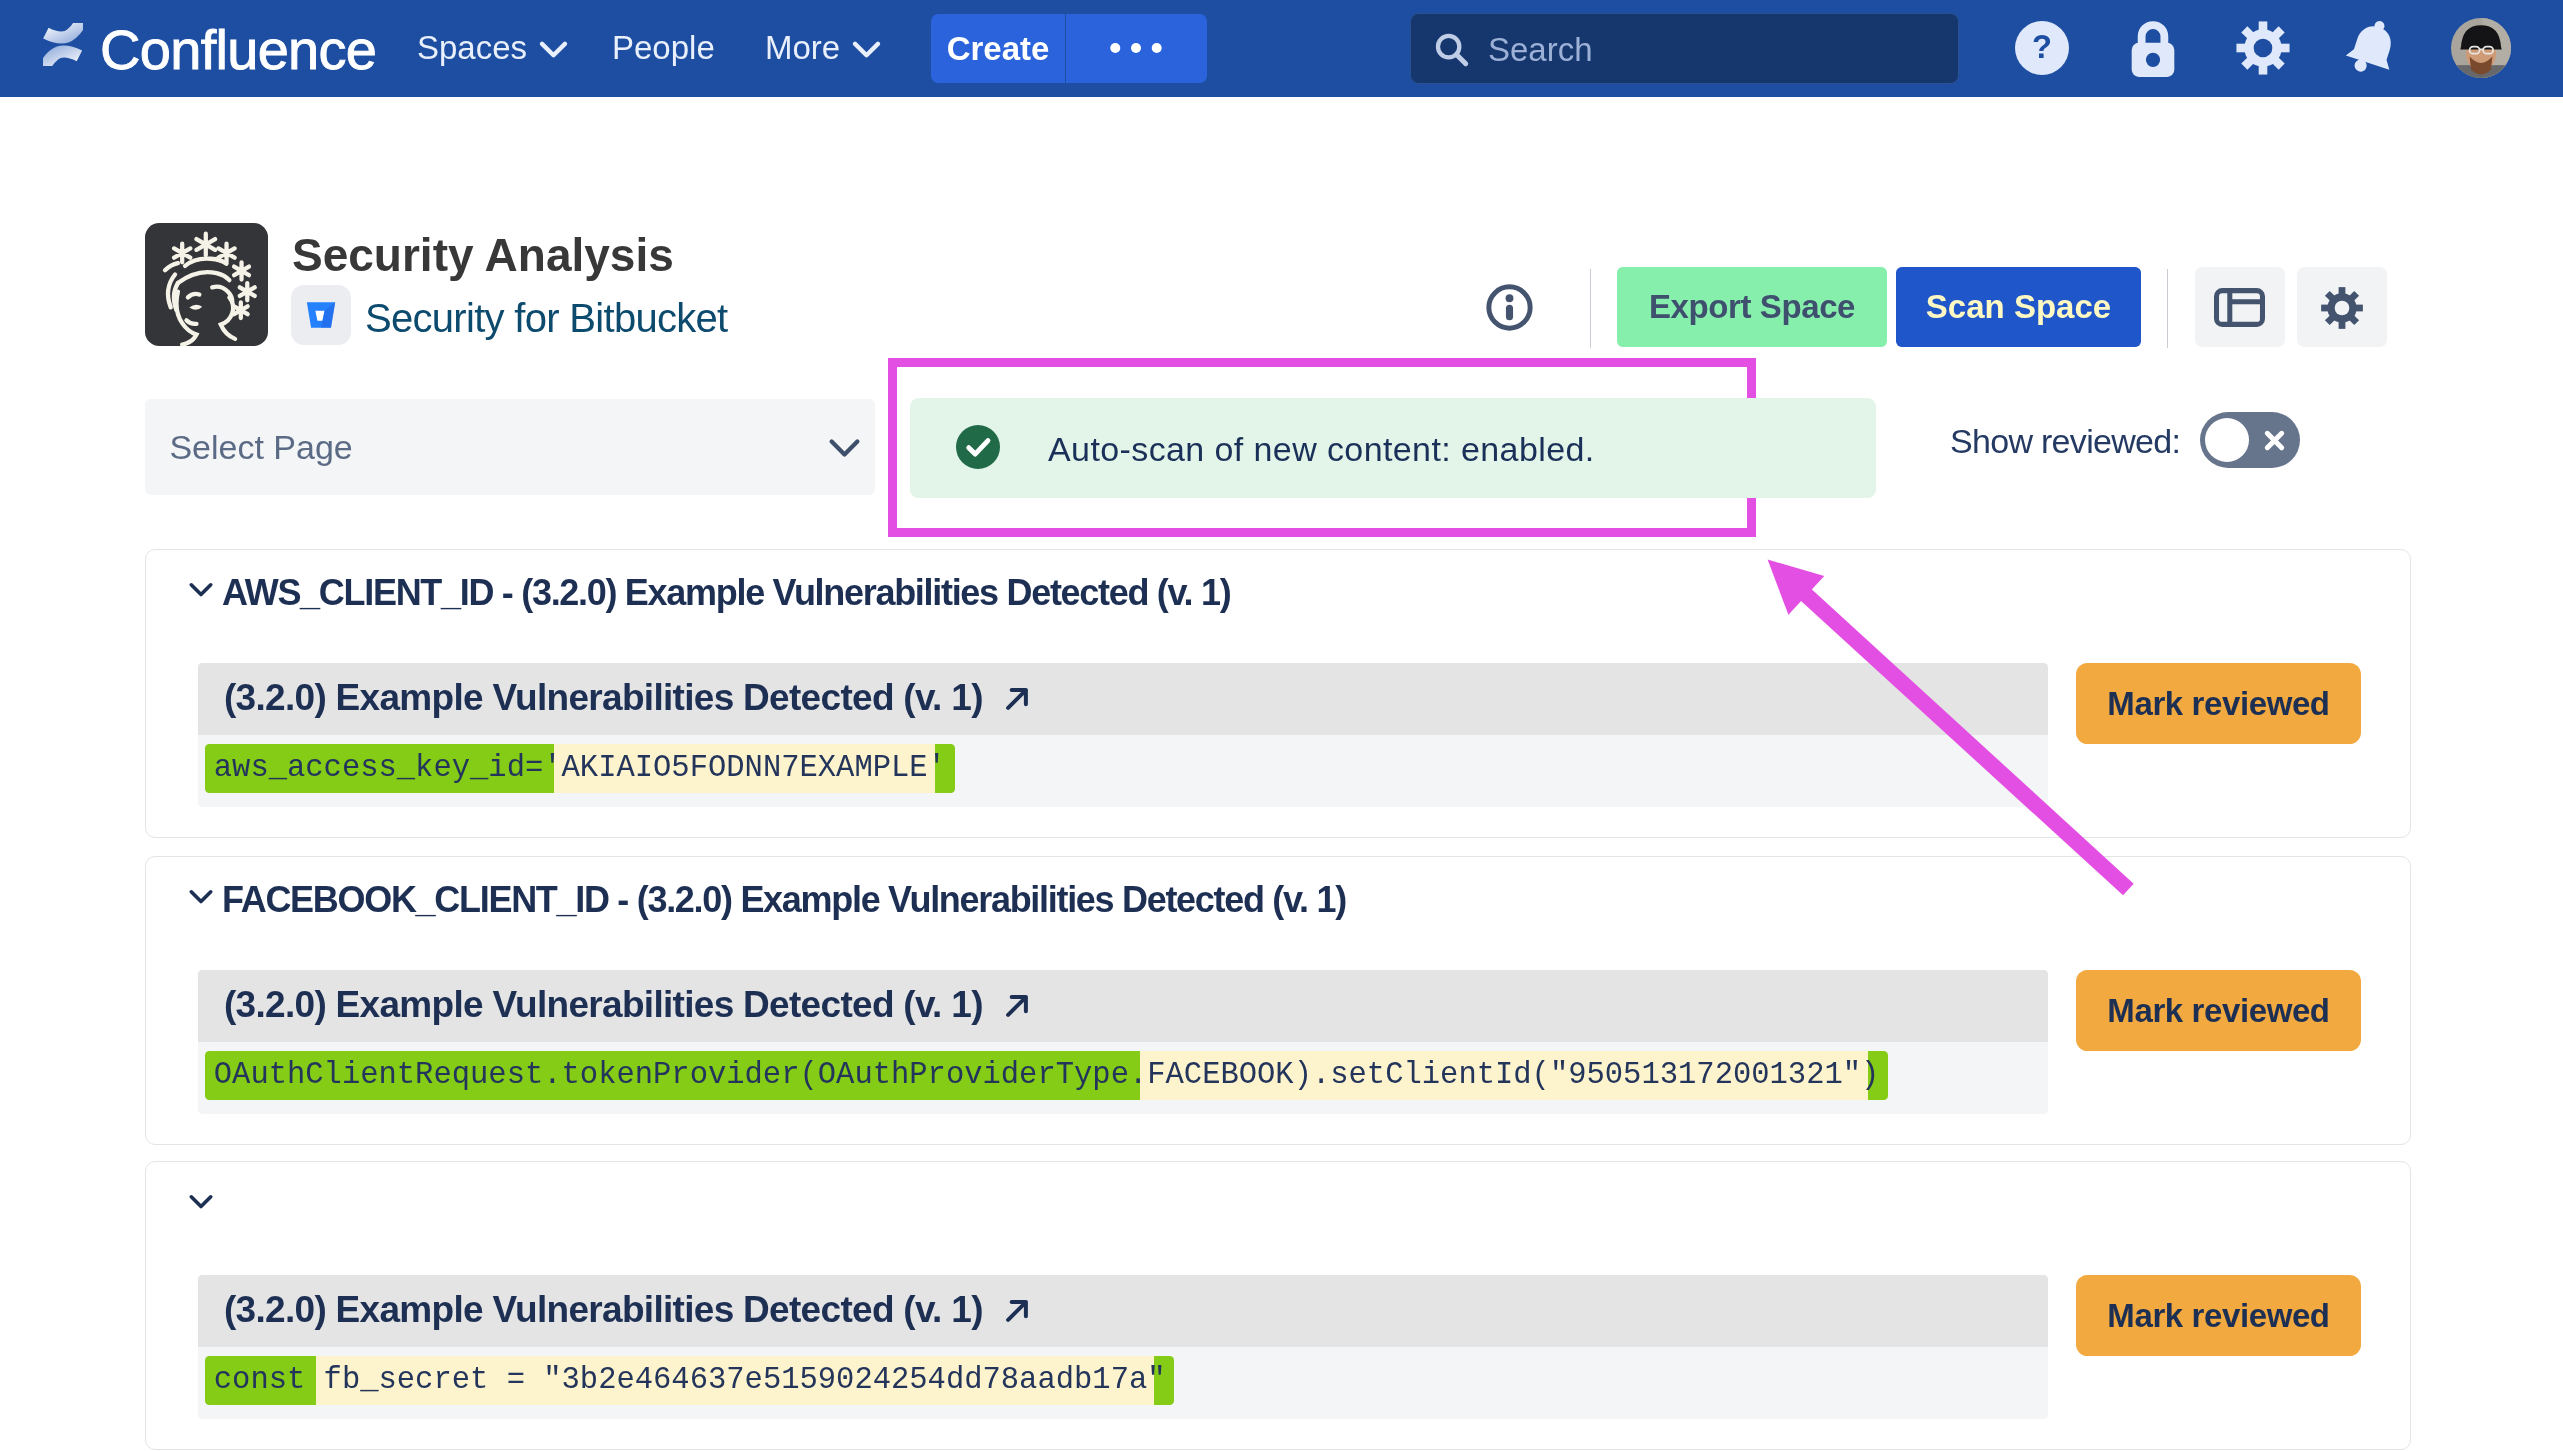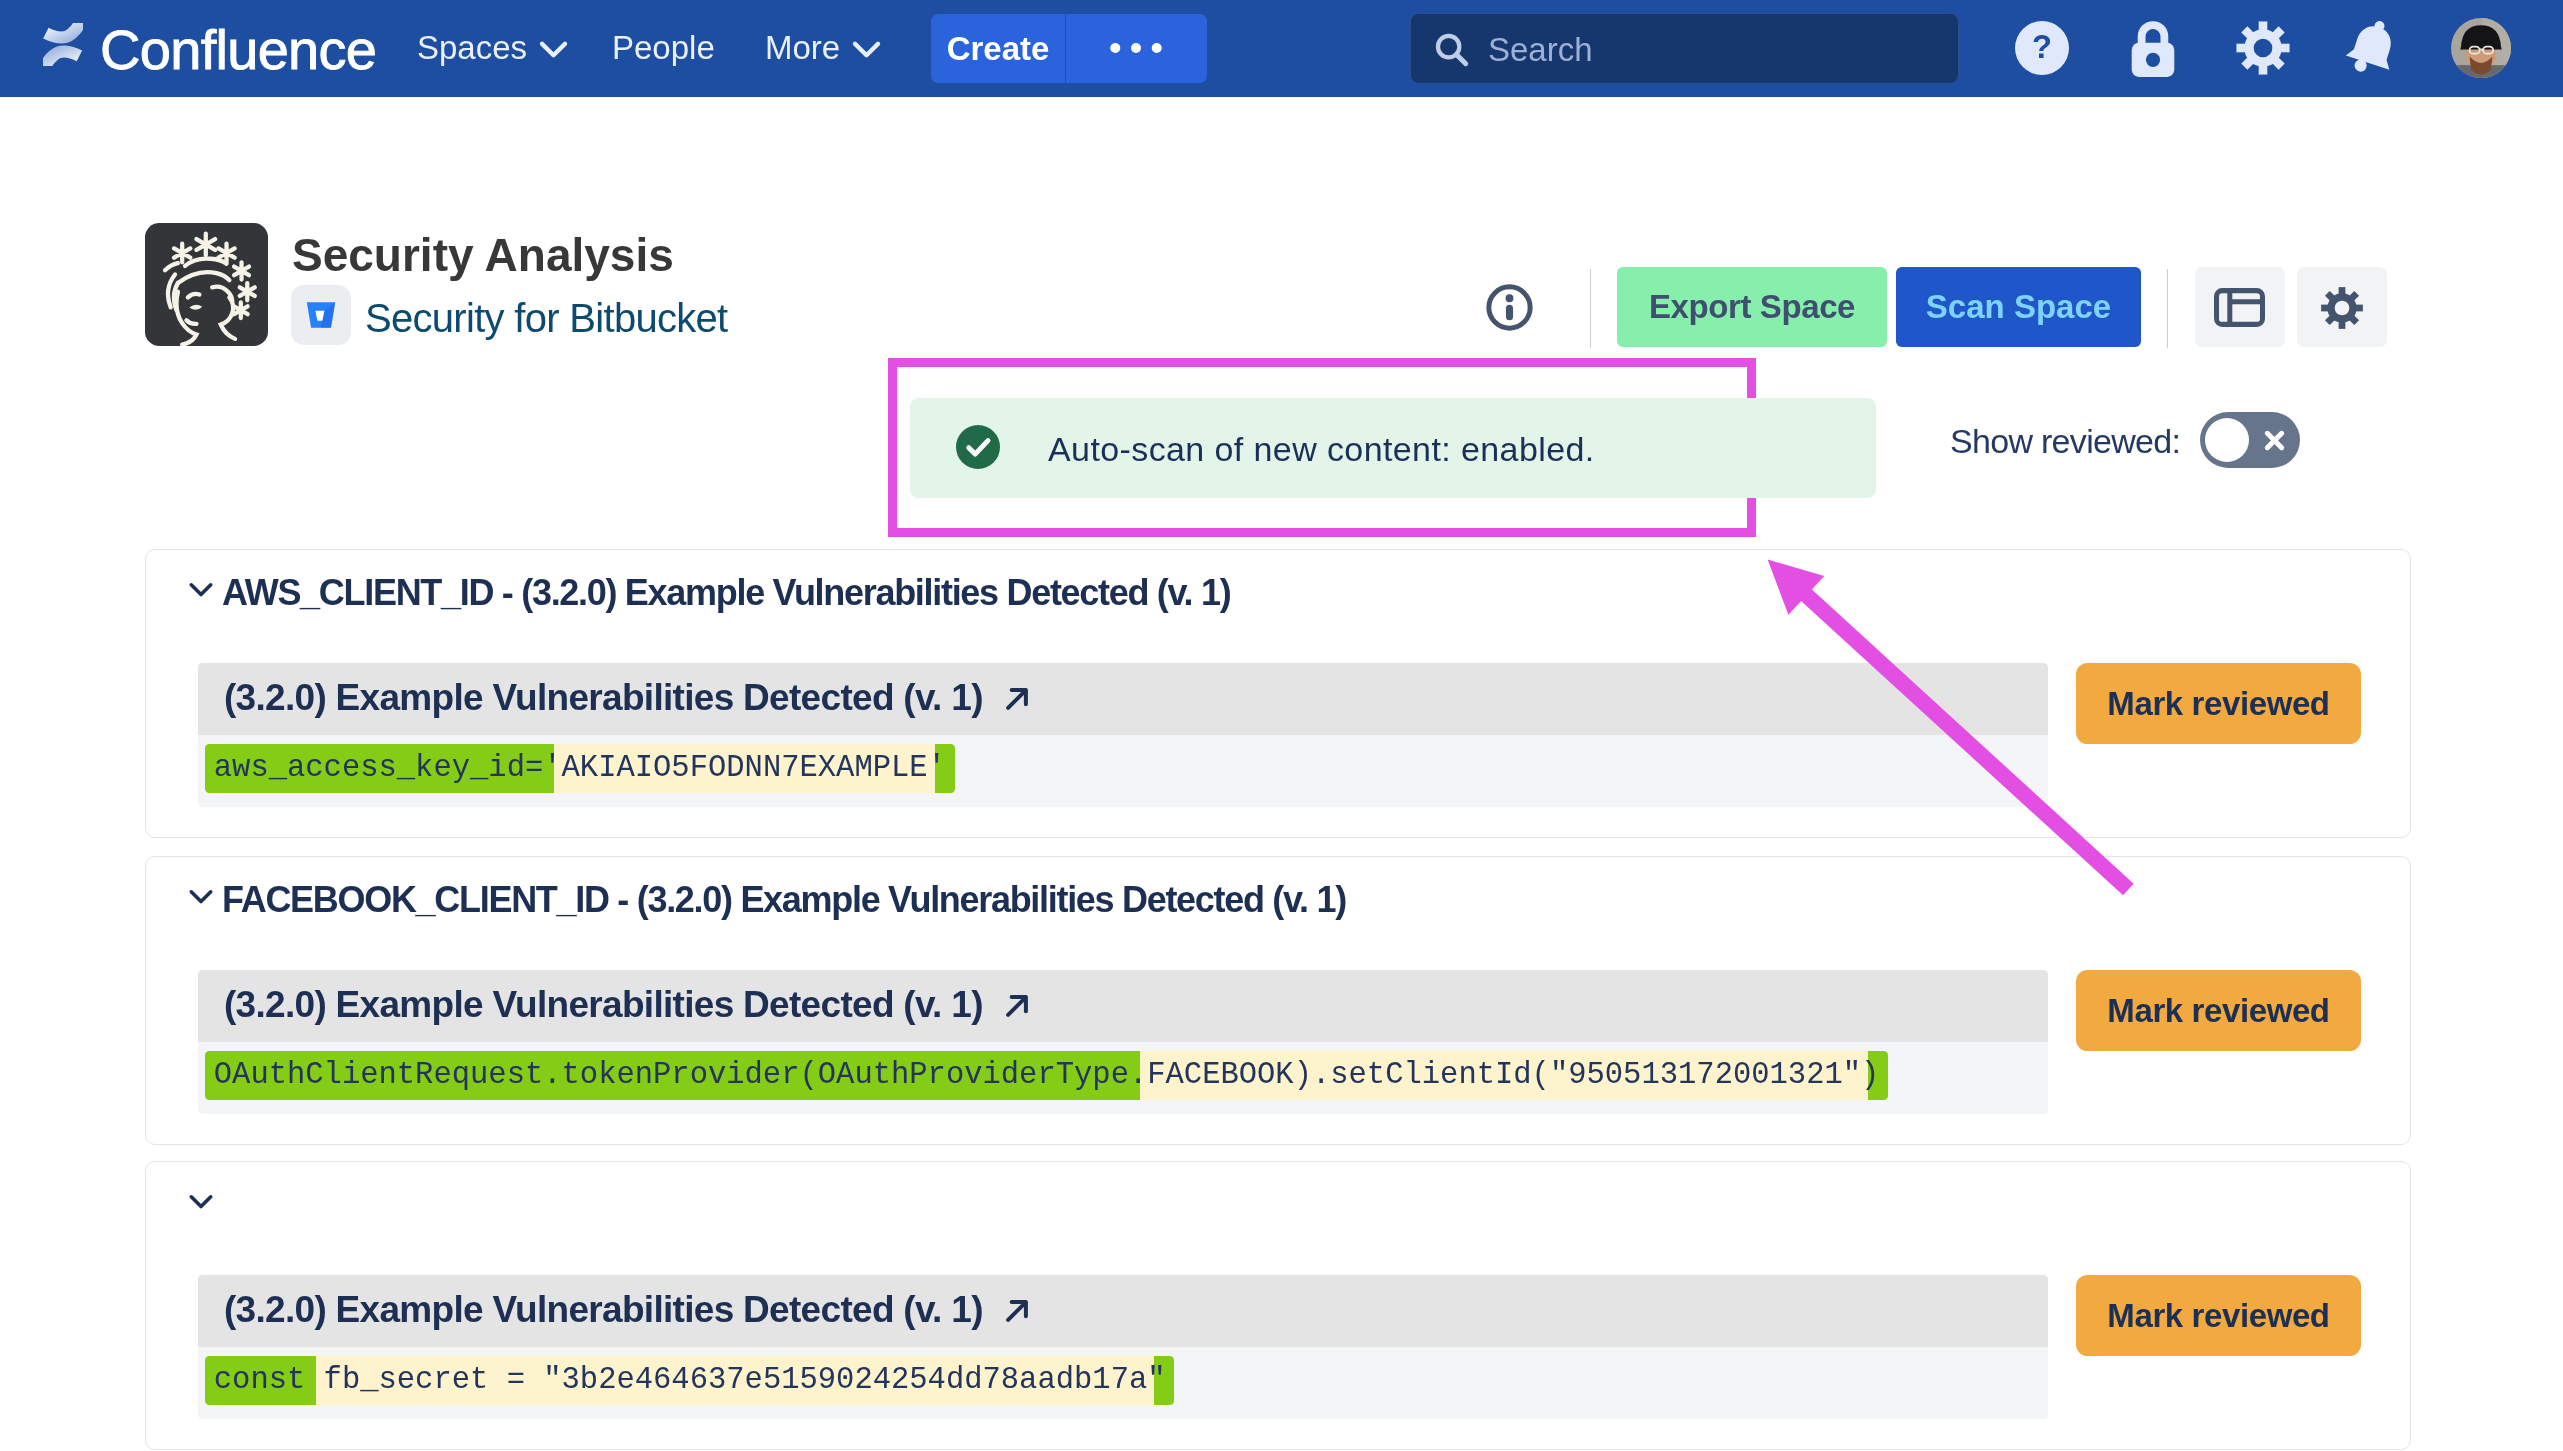--- a/index.html
+++ b/index.html
@@ -18,21 +18,21 @@
 
 
 #pageicon { position:absolute; left:145px; top:223px; width:123px; height:123px; }
 #title { position:absolute; left:292px; top:228px; font-size:46px; font-weight:bold; color:#383838; letter-spacing:0px; }
 #badge { position:absolute; left:291px; top:285px; width:60px; height:60px; background:#ebedf1; border-radius:13px; }
 #spacelink { position:absolute; left:365px; top:296px; font-size:40px; color:#0c4a6e; letter-spacing:-0.7px; }
 
 #divider1 { position:absolute; left:1590px; top:269px; width:1.4px; height:79px; background:#c9cdd3; }
 #divider2 { position:absolute; left:2167px; top:269px; width:1.4px; height:79px; background:#c9cdd3; }
 #btn-export { position:absolute; left:1617px; top:267px; width:270px; height:80px; background:#86efac; border-radius:5.7px; font-size:33px; font-weight:600; color:#3f4f6e; text-align:center; line-height:80px; letter-spacing:-0.4px; }
-#btn-scan { position:absolute; left:1896px; top:267px; width:245px; height:80px; background:#1f56c9; border-radius:5.7px; font-size:33px; font-weight:bold; color:#7dd3fc; text-align:center; line-height:80px; }
+#btn-scan { position:absolute; left:1896px; top:267px; width:245px; height:80px; background:#1f56c9; border-radius:5.7px; font-size:33px; font-weight:bold; color:#fef9c3; text-align:center; line-height:80px; }
 #btn-panel { position:absolute; left:2195px; top:267px; width:90px; height:80px; background:#f2f3f4; border-radius:7.2px; }
 #btn-gear { position:absolute; left:2297px; top:267px; width:90px; height:80px; background:#f2f3f4; border-radius:7.2px; }
 
 
 #select { position:absolute; left:145px; top:399px; width:730px; height:96px; background:#f4f5f7; border-radius:5.7px; }
 #select-text { position:absolute; left:24.4px; top:29px; font-size:34px; color:#5b6b85; }
 #pinkbox { position:absolute; left:888px; top:358px; width:868px; height:179px; border:9.3px solid #e44fe3; }
 #banner { position:absolute; left:910px; top:398px; width:966px; height:100px; background:#e3f4e9; border-radius:8.6px; }
 #banner-text { position:absolute; left:138px; top:32px; font-size:34px; color:#1a3058; letter-spacing:0.4px; }
 #showrev { position:absolute; left:1950px; top:422px; font-size:34px; color:#243a63; letter-spacing:-0.7px; }
@@ -223,20 +223,26 @@
           <line x1="13" y1="13" x2="23" y2="23"></line>
             <line x1="55" y1="55" x2="65" y2="65"></line>
           <line x1="13" y1="65" x2="23" y2="55"></line>
             <line x1="55" y1="23" x2="65" y2="13"></line>
         </g>
       </g>
       <circle cx="39" cy="39" r="13" fill="#f2f3f4"></circle>
     </svg>
   </div>
 
+  <div id="select">
+    <span id="select-text">Select Page</span>
+    <svg class="abs" style="left:683px;top:39px" width="33" height="20" viewBox="0 0 46 28">
+        <path d="M5 5 L23 23 L41 5" stroke="#3e4f6b" stroke-width="6" fill="none" stroke-linecap="round" stroke-linejoin="round"></path>
+      </svg>
+  </div>
   <div id="pinkbox"></div>
   <div id="banner">
     <svg class="abs" style="left:46px;top:27px" width="44" height="44" viewBox="0 0 62 62">
       <circle cx="31" cy="31" r="31" fill="#206a47"></circle>
       <path d="M18 32 l9 9 l18 -19" stroke="#fff" stroke-width="7" fill="none" stroke-linecap="round" stroke-linejoin="round"></path>
     </svg>
     <span id="banner-text">Auto-scan of new content: enabled.</span>
   </div>
   <span id="showrev">Show reviewed:</span>
   <div id="toggle">

